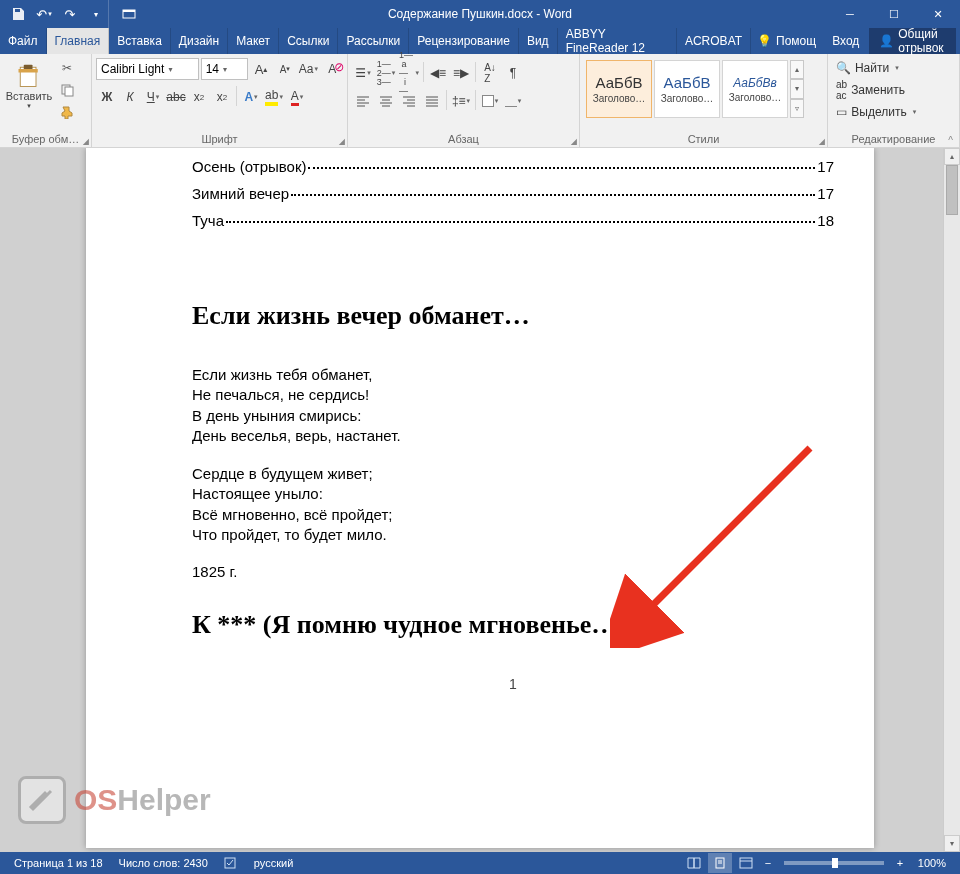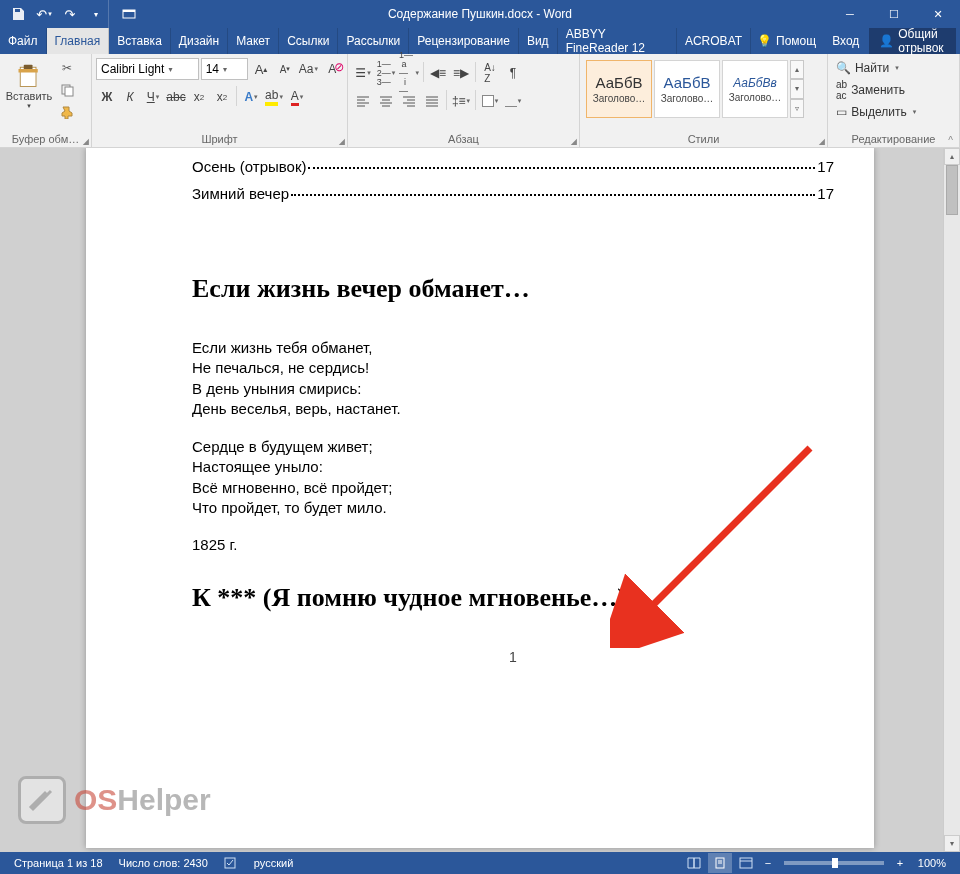--- a/index.html
+++ b/index.html
@@ -344,20 +344,25 @@
       <div class="toc-line">
           <span class="toc-title">Осень (отрывок)</span>
           <span class="toc-dots"></span>
           <span class="toc-page">17</span>
         </div>
       <div class="toc-line">
           <span class="toc-title">Зимний вечер</span>
           <span class="toc-dots"></span>
           <span class="toc-page">17</span>
         </div>
+      <div class="toc-line">
+          <span class="toc-title">Туча</span>
+          <span class="toc-dots"></span>
+          <span class="toc-page">18</span>
+        </div>
 
       <div class="heading">Если жизнь вечер обманет…</div>
       <div class="poem" style="white-space:pre-line">Если жизнь тебя обманет,
 Не печалься, не сердись!
 В день уныния смирись:
 День веселья, верь, настанет.</div>
       <div class="poem" style="white-space:pre-line">Сердце в будущем живет;
 Настоящее уныло:
 Всё мгновенно, всё пройдет;
 Что пройдет, то будет мило.</div>

